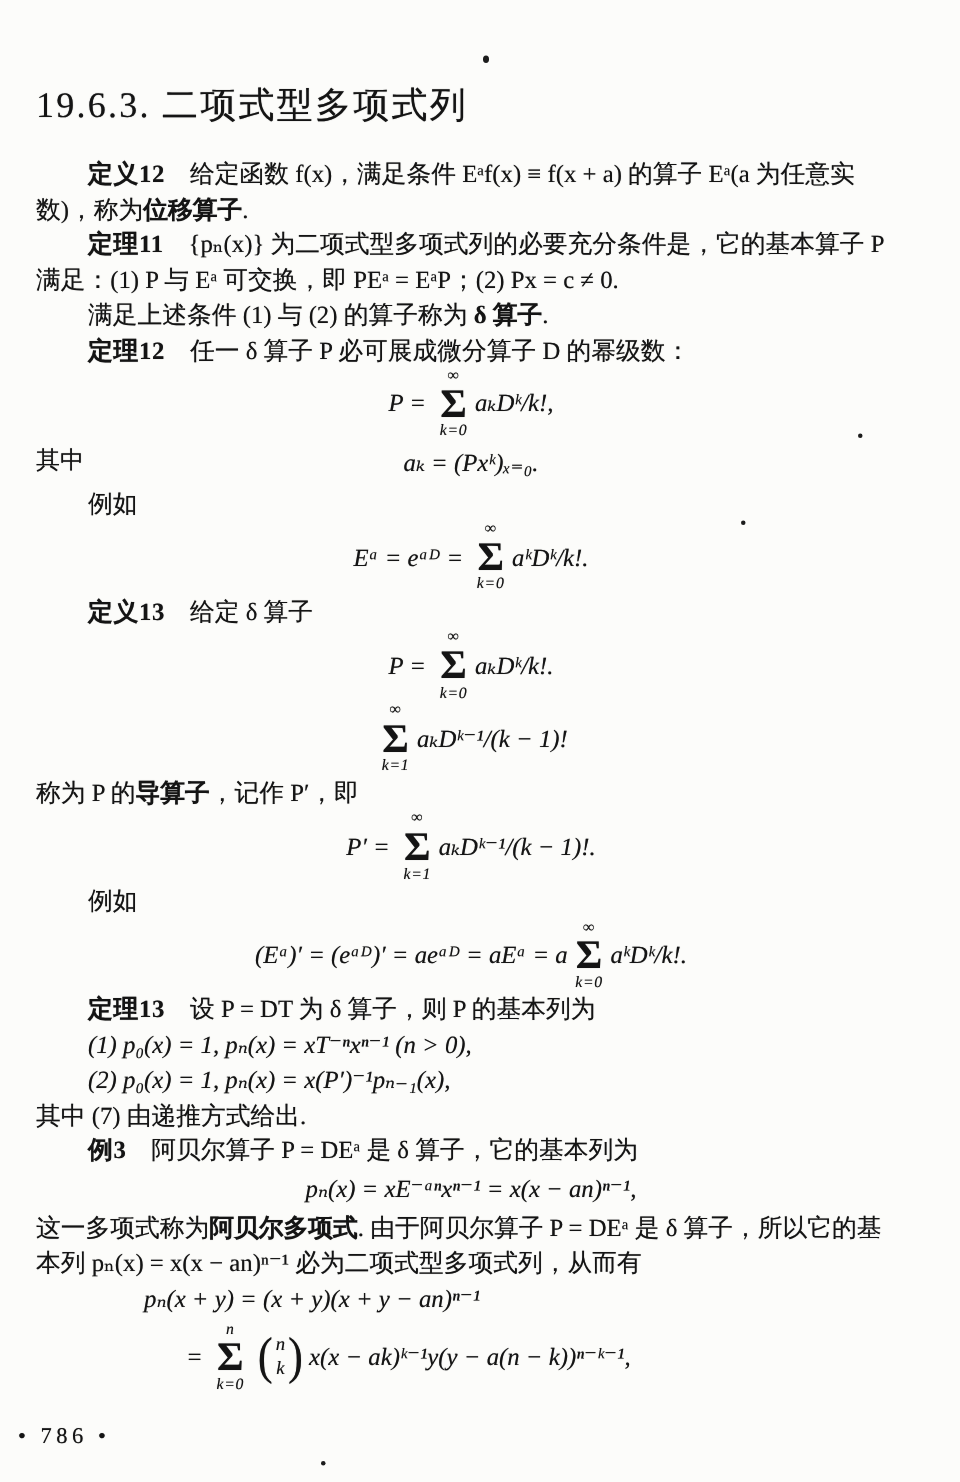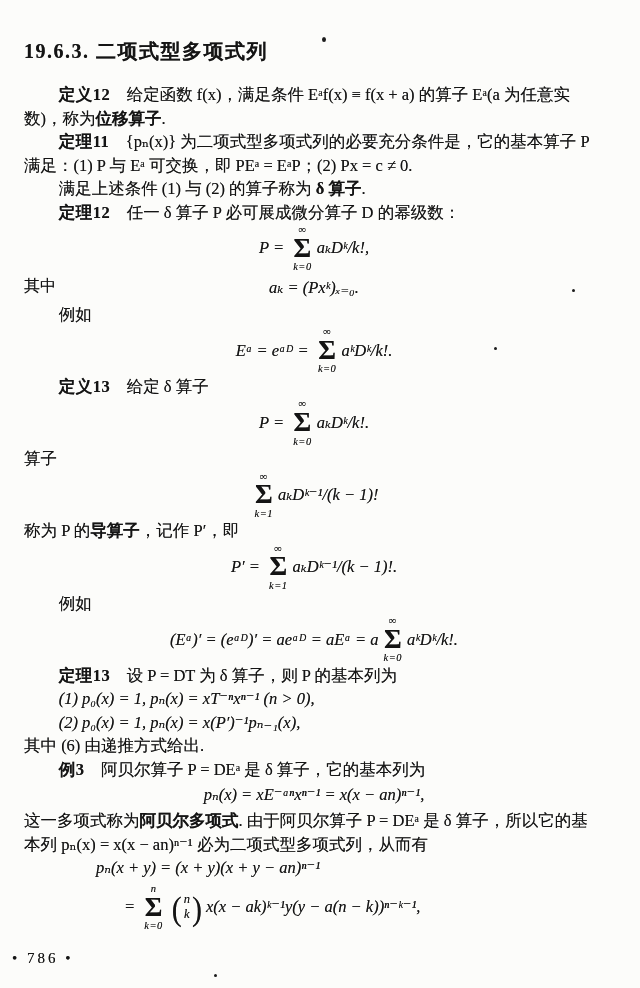--- a/index.html
+++ b/index.html
@@ -9,21 +9,21 @@
     margin:0 auto;
     background:#fcfcfa;
     color:#141414;
     font-family:"Liberation Serif","DejaVu Serif",serif;
     box-sizing:border-box;
     padding:34px 36px 0 24px;
     overflow:hidden;
   }
   .txt{font-size:16.5px;line-height:23.5px;margin:0;text-shadow:0 0 .5px rgba(0,0,0,.55);}
   h1.title{
-    font-size:20px;font-weight:700;margin:4px 0 18px 0;
+    font-size:24px;font-weight:400;margin:20px 0 18px 0;
     letter-spacing:1.5px;text-shadow:0 0 .6px rgba(0,0,0,.6);
   }
   .indent{text-indent:2.1em;}
   .item{padding-left:2.1em;font-style:italic;}
   b.lbl{font-weight:700;letter-spacing:.5px;}
   b.term{font-weight:700;}
   
   .formula{
     display:flex;align-items:center;justify-content:center;
     font-style:italic;font-size:16.5px;min-height:46px;
@@ -106,21 +106,20 @@
   <div class="formula">
     <span class="m">P = </span>
     <span class="sig">
       <span class="lim">∞</span>
       <span class="op">Σ</span>
       <span class="lim">k=0</span>
     </span>
     <span class="m">aₖDᵏ/k!.</span>
   </div>
 
-  <p class="txt"><span>算子</span></p>
 
   <div class="formula">
     <span class="m"></span>
     <span class="sig">
       <span class="lim">∞</span>
       <span class="op">Σ</span>
       <span class="lim">k=1</span>
     </span>
     <span class="m">aₖDᵏ⁻¹/(k − 1)!</span>
   </div>
@@ -147,21 +146,21 @@
       <span class="lim">k=0</span>
     </span>
     <span class="m">aᵏDᵏ/k!.</span>
   </div>
 
   <p class="txt indent"><b class="lbl">定理13</b><span>　设 P = DT 为 δ 算子，则 P 的基本列为</span></p>
 
   <p class="txt item"><span>(1) p₀(x) = 1, pₙ(x) = xT⁻ⁿxⁿ⁻¹ (n &gt; 0),</span></p>
   <p class="txt item"><span>(2) p₀(x) = 1, pₙ(x) = x(P′)⁻¹pₙ₋₁(x),</span></p>
 
-  <p class="txt"><span>其中 (6) 由递推方式给出.</span></p>
+  <p class="txt"><span>其中 (7) 由递推方式给出.</span></p>
 
 
   <p class="txt indent"><b class="lbl">例3</b><span>　阿贝尔算子 P = DEᵃ 是 δ 算子，它的基本列为</span></p>
 
   <div class="formula simple">
     <span class="m">pₙ(x) = xE⁻ᵃⁿxⁿ⁻¹ = x(x − an)ⁿ⁻¹,</span>
   </div>
 
   <p class="txt"><span>这一多项式称为</span><b class="term">阿贝尔多项式</b><span>. 由于阿贝尔算子 P = DEᵃ 是 δ 算子，所以它的基本列 pₙ(x) = x(x − an)ⁿ⁻¹ 必为二项式型多项式列，从而有</span></p>
 

